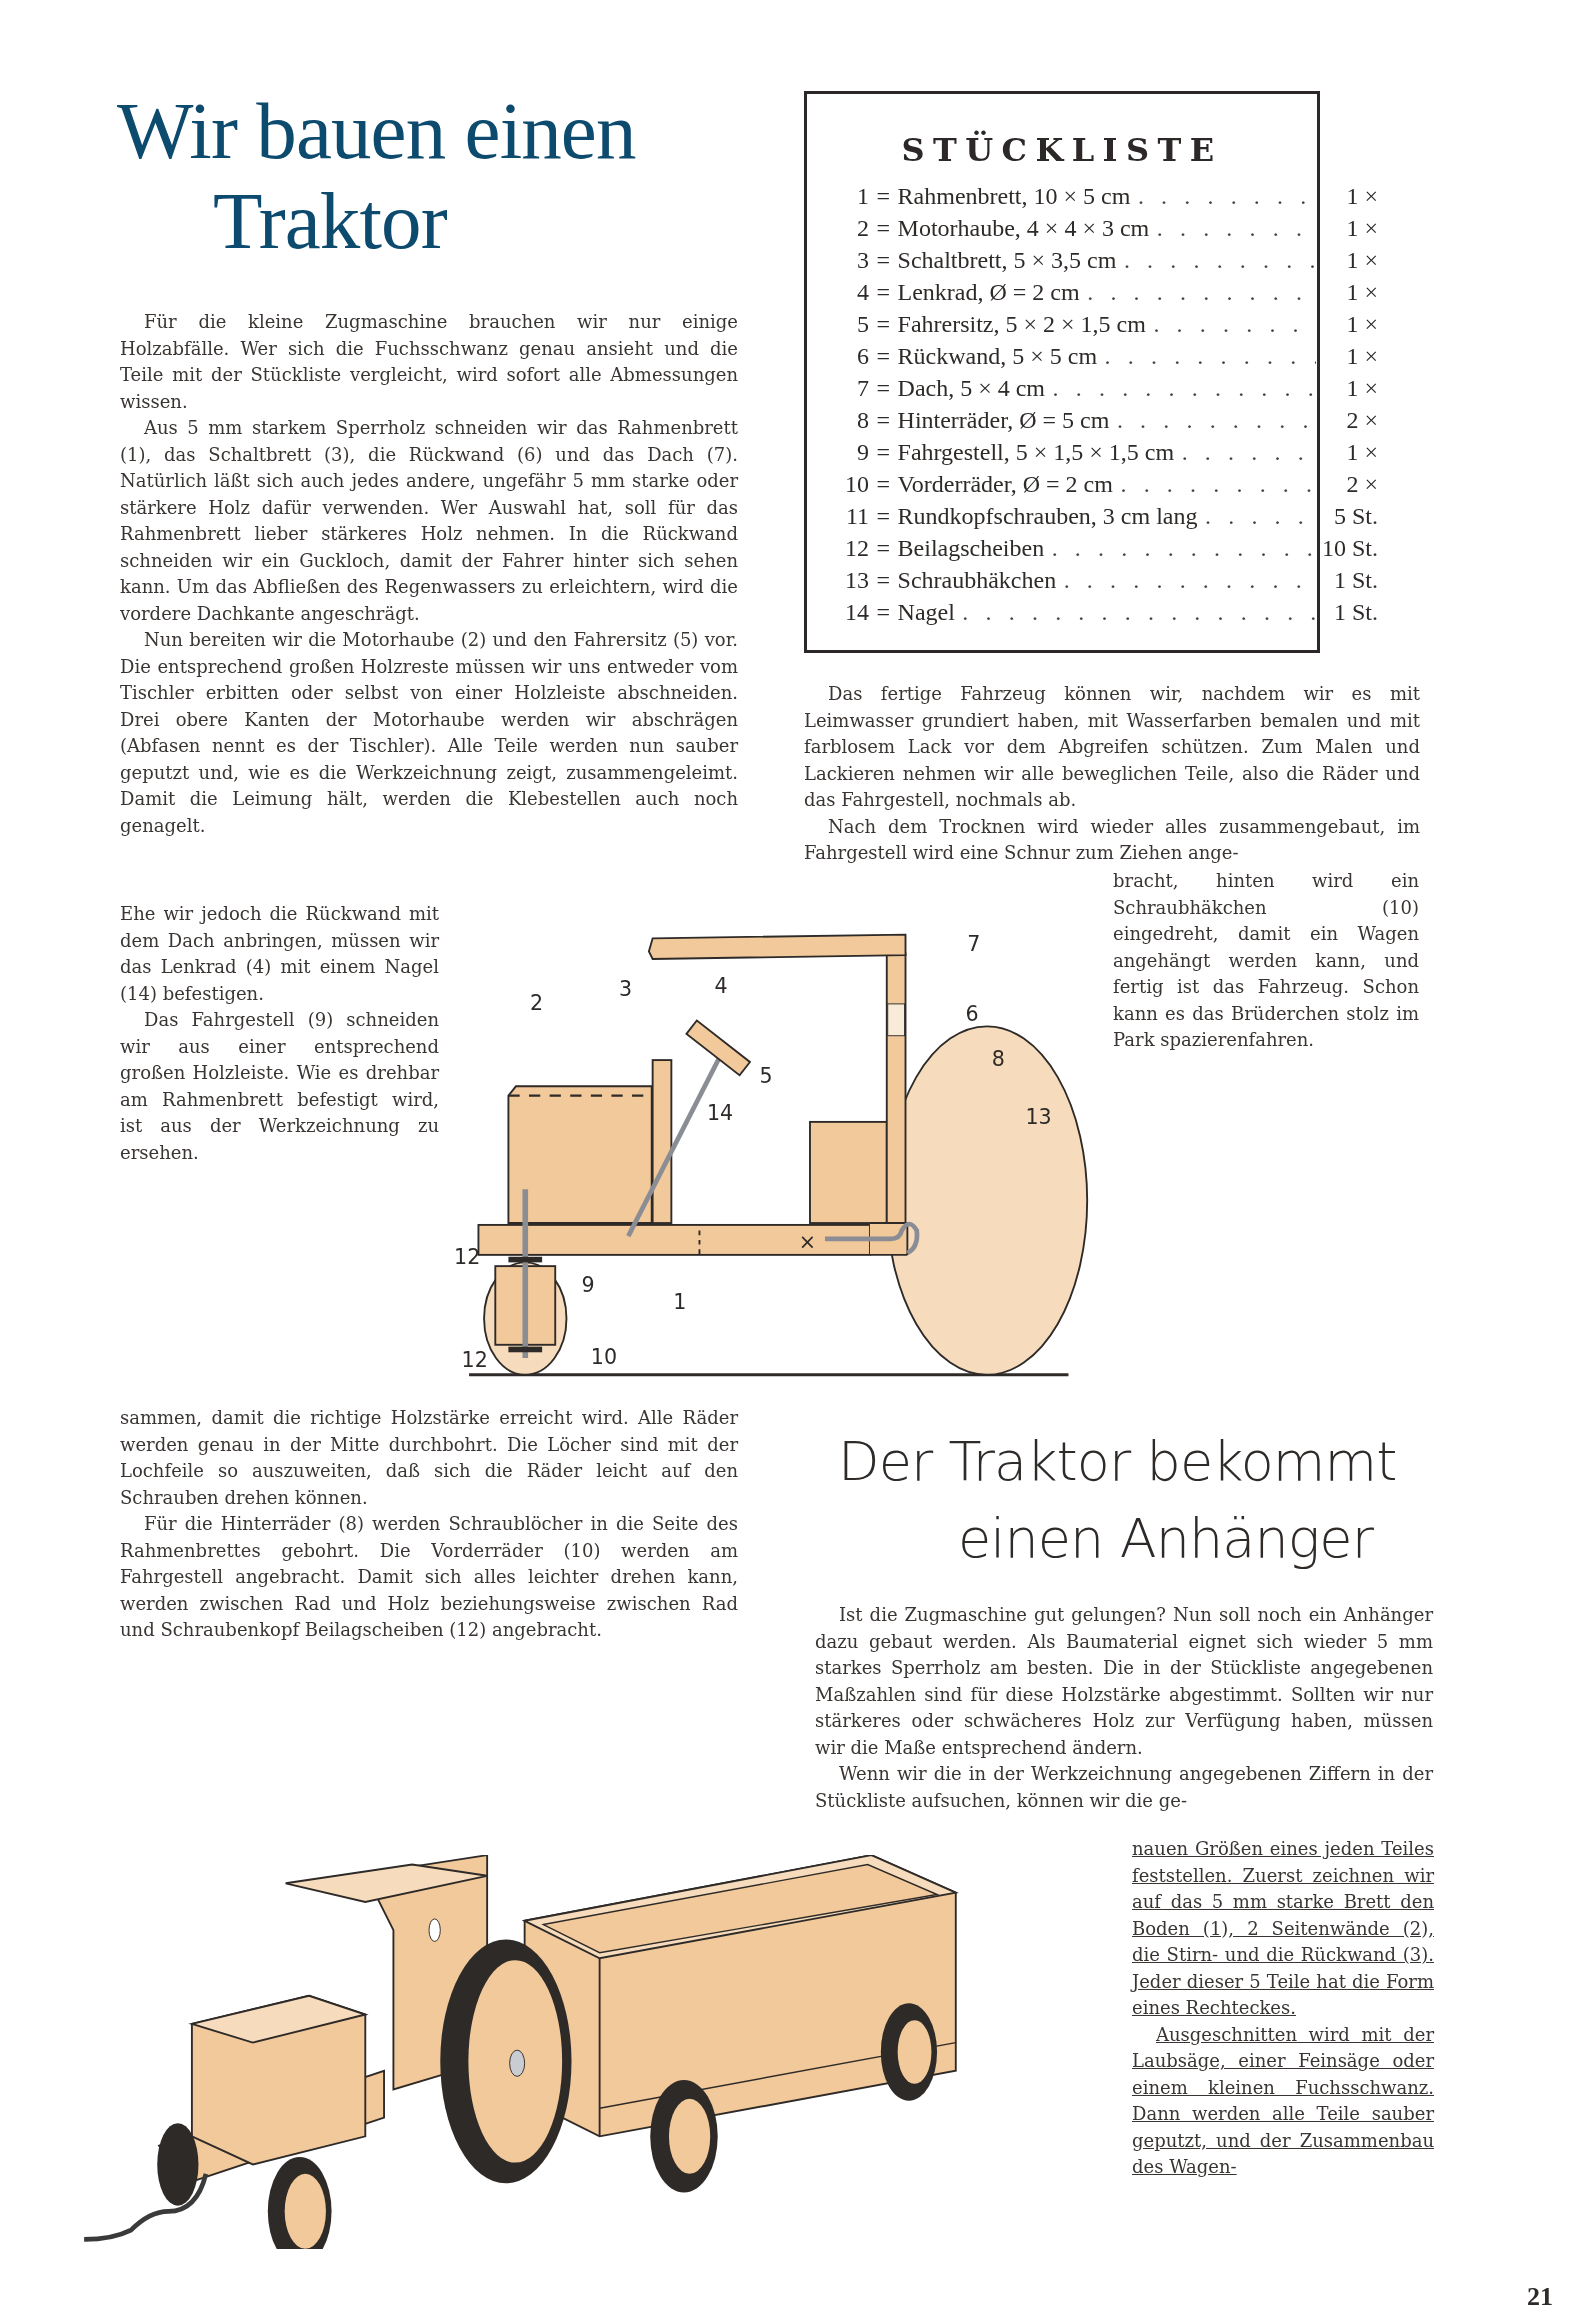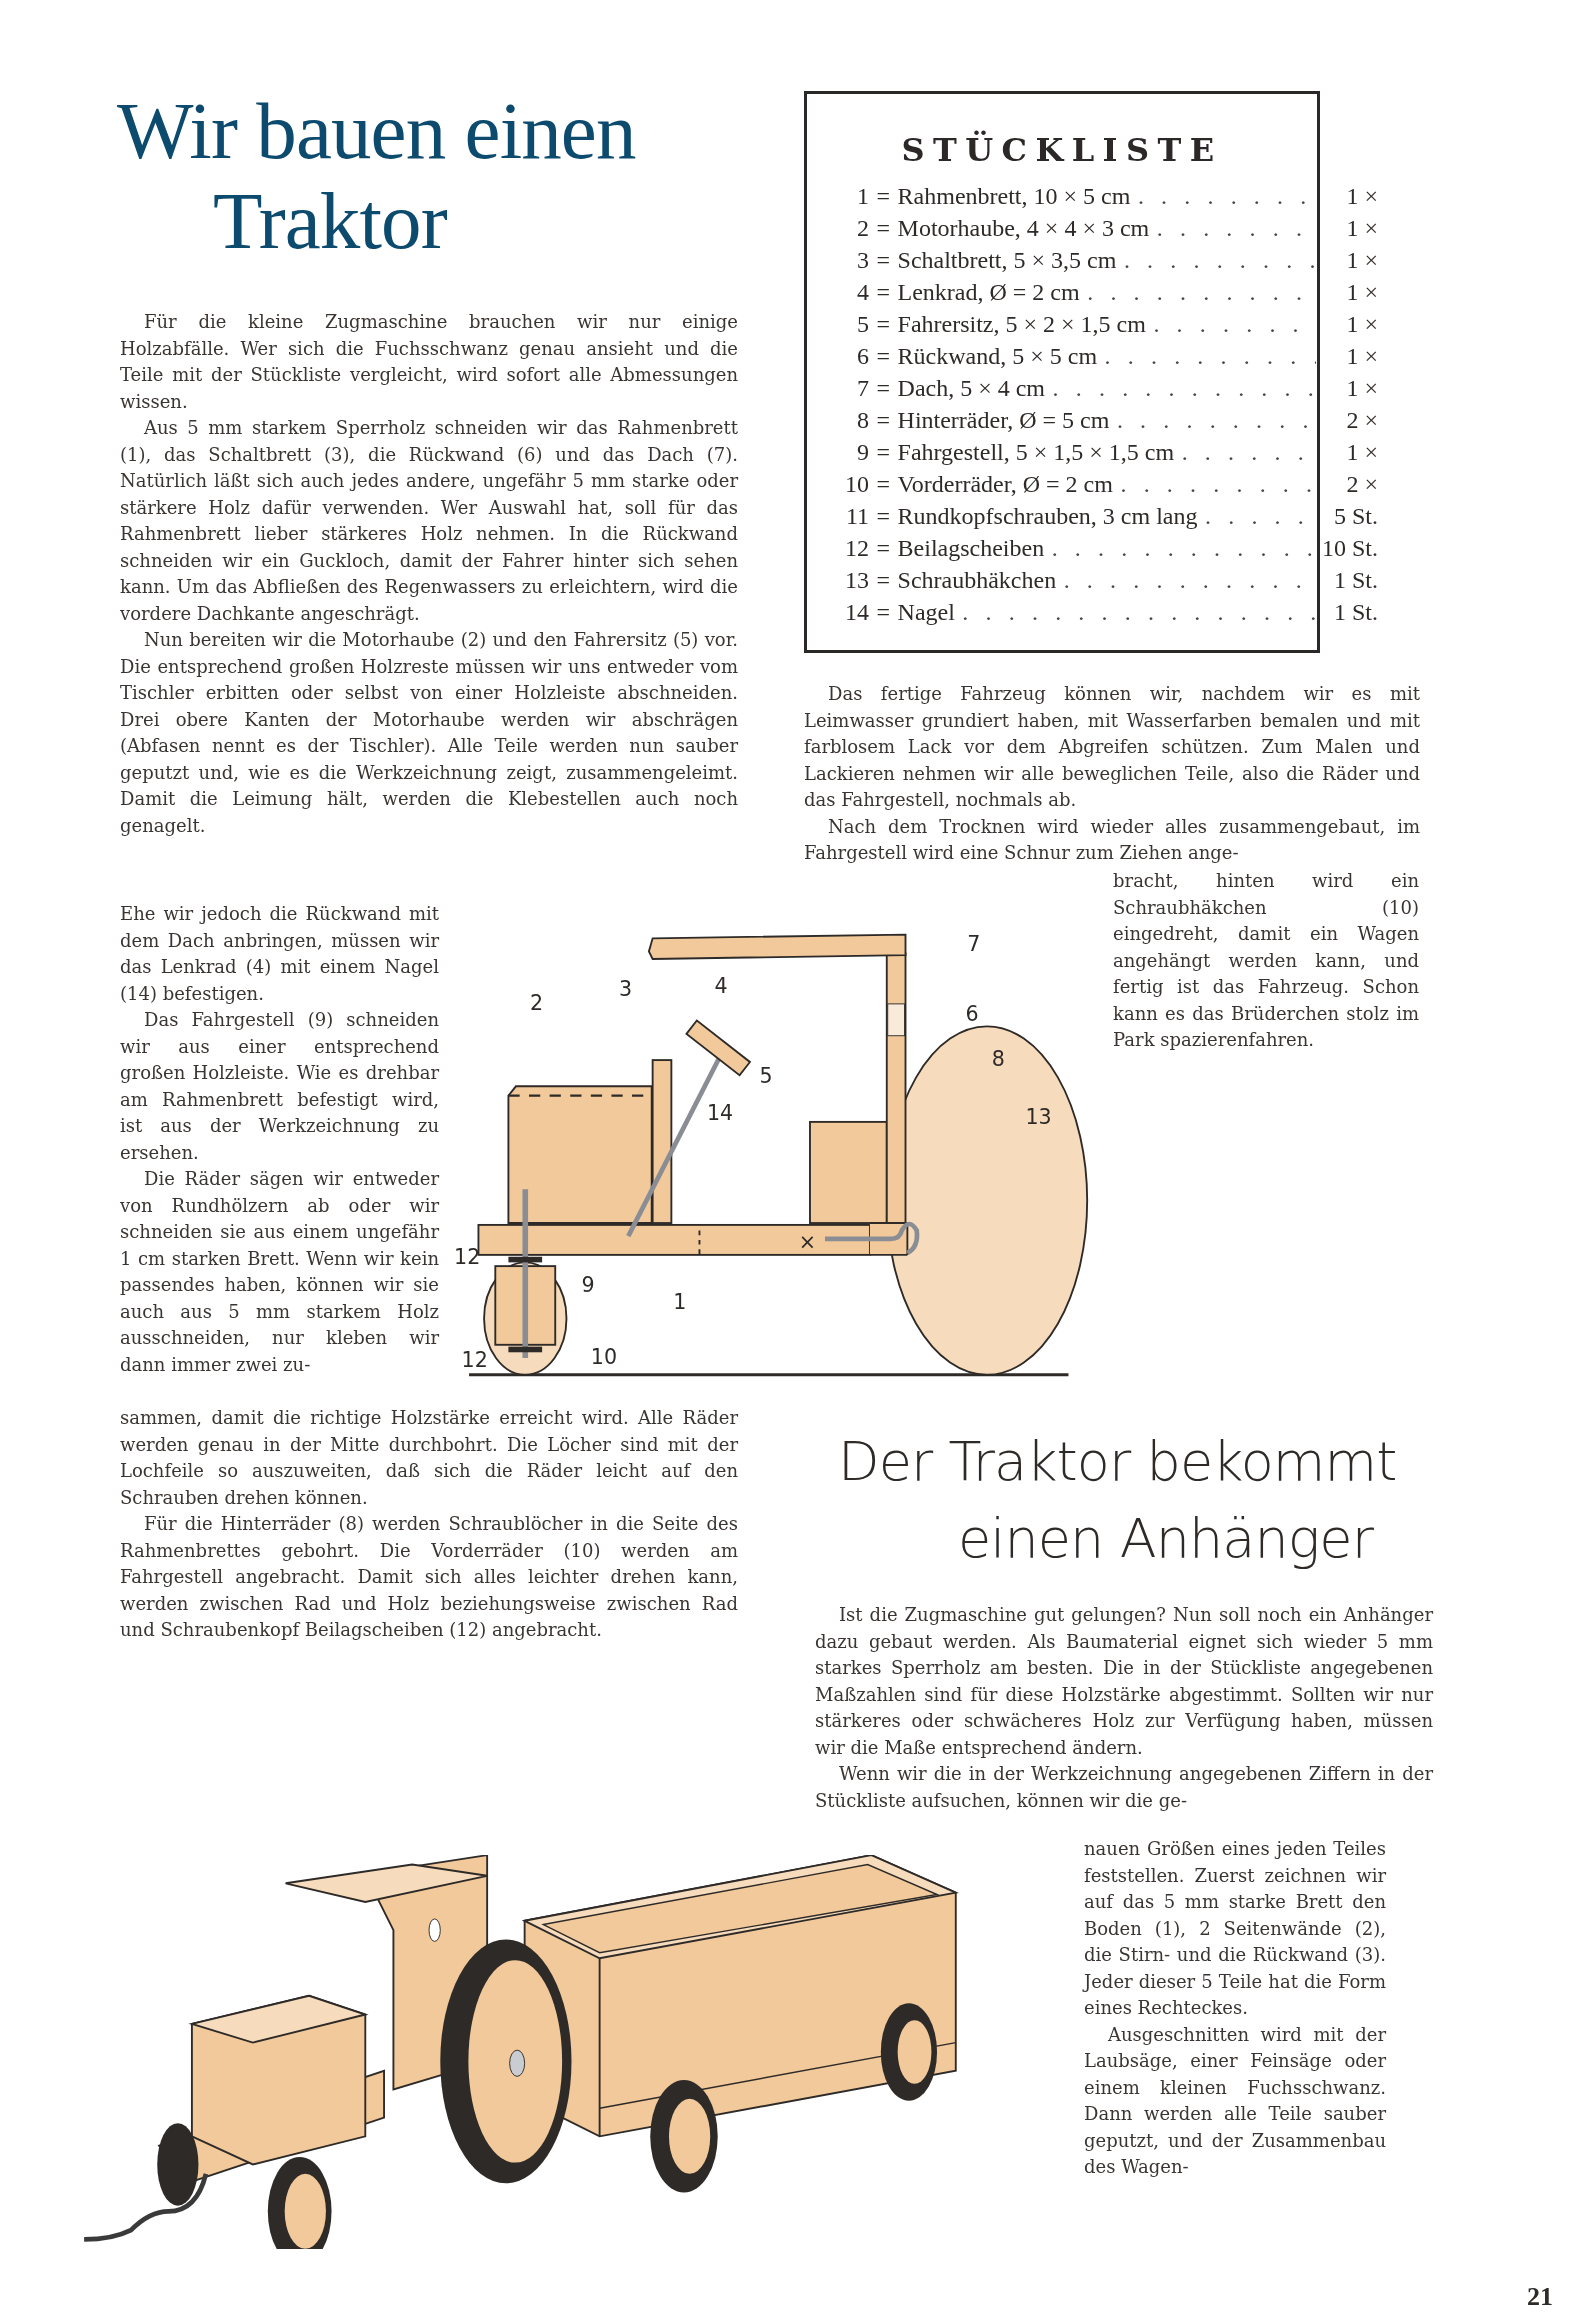--- a/index.html
+++ b/index.html
@@ -27,21 +27,21 @@
   .prow .dots::after { content: ". . . . . . . . . . . . . . . . . . . . . . . . . . . . . . . . . . . ."; }
   .prow .qty { width: 56px; text-align: right; }
 
   #right-col-a { left: 804px; top: 681px; width: 616px; }
   #right-col-b { left: 1113px; top: 869px; width: 306px; }
 
   .title-second { position: absolute; left: 823px; top: 1408px; font-family: "DejaVu Sans", sans-serif; font-weight: 300; font-size: 54px; line-height: 77px; color: #2e2a28; letter-spacing: -0.9px; }
   .title-second .l2 { display: block; padding-left: 120px; }
 
   #right-col-c { left: 815px; top: 1602px; width: 618px; }
-  #right-col-d { left: 1084px; top: 1836px; width: 302px; }
+  #right-col-d { left: 1132px; top: 1836px; width: 302px; text-decoration: underline; }
 
   #page-number { position: absolute; left: 1527px; top: 2282px; font-family: "Liberation Serif", serif; font-size: 26px; font-weight: bold; color: #2e2a28; }
 
   #tech-drawing { position: absolute; left: 450px; top: 899px; width: 675px; height: 487px; }
   #illustration { position: absolute; left: 56px; top: 1855px; width: 1031px; height: 394px; }
   .lbl { font-family: "DejaVu Sans", sans-serif; font-size: 22px; fill: #2e2a28; }
 </style>
 </head>
 <body>
 
@@ -52,21 +52,20 @@
 
 <div class="col" id="left-col-a">
   <p>Für die kleine Zugmaschine brauchen wir nur einige Holzabfälle. Wer sich die Fuchsschwanz genau ansieht und die Teile mit der Stückliste vergleicht, wird sofort alle Abmessungen wissen.</p>
   <p>Aus 5 mm starkem Sperrholz schneiden wir das Rahmenbrett (1), das Schaltbrett (3), die Rückwand (6) und das Dach (7). Natürlich läßt sich auch jedes andere, ungefähr 5 mm starke oder stärkere Holz dafür verwenden. Wer Auswahl hat, soll für das Rahmenbrett lieber stärkeres Holz nehmen. In die Rückwand schneiden wir ein Guckloch, damit der Fahrer hinter sich sehen kann. Um das Abfließen des Regenwassers zu erleichtern, wird die vordere Dachkante angeschrägt.</p>
   <p>Nun bereiten wir die Motorhaube (2) und den Fahrersitz (5) vor. Die entsprechend großen Holzreste müssen wir uns entweder vom Tischler erbitten oder selbst von einer Holzleiste abschneiden. Drei obere Kanten der Motorhaube werden wir abschrägen (Abfasen nennt es der Tischler). Alle Teile werden nun sauber geputzt und, wie es die Werkzeichnung zeigt, zusammengeleimt. Damit die Leimung hält, werden die Klebestellen auch noch genagelt.</p>
 </div>
 
 <div class="col" id="left-col-b" style="top:901px;">
   <p class="noind">Ehe wir jedoch die Rückwand mit dem Dach anbringen, müssen wir das Lenkrad (4) mit einem Nagel (14) befestigen.</p>
   <p>Das Fahrgestell (9) schneiden wir aus einer entsprechend großen Holzleiste. Wie es drehbar am Rahmenbrett befestigt wird, ist aus der Werkzeichnung zu ersehen.</p>
-  <p>Die Räder sägen wir entweder von Rundhölzern ab oder wir schneiden sie aus einem ungefähr 1 cm starken Brett. Wenn wir kein passendes haben, können wir sie auch aus 5 mm starkem Holz ausschneiden, nur kleben wir dann immer zwei zu-</p>
 </div>
 
 <div class="col" id="left-col-c">
   <p class="noind">sammen, damit die richtige Holzstärke erreicht wird. Alle Räder werden genau in der Mitte durchbohrt. Die Löcher sind mit der Lochfeile so auszuweiten, daß sich die Räder leicht auf den Schrauben drehen können.</p>
   <p>Für die Hinterräder (8) werden Schraublöcher in die Seite des Rahmenbrettes gebohrt. Die Vorderräder (10) werden am Fahrgestell angebracht. Damit sich alles leichter drehen kann, werden zwischen Rad und Holz beziehungsweise zwischen Rad und Schraubenkopf Beilagscheiben (12) angebracht.</p>
 </div>
 
 <div id="parts-box">
   <div id="parts-title">STÜCKLISTE</div>
   <div id="parts-list">

